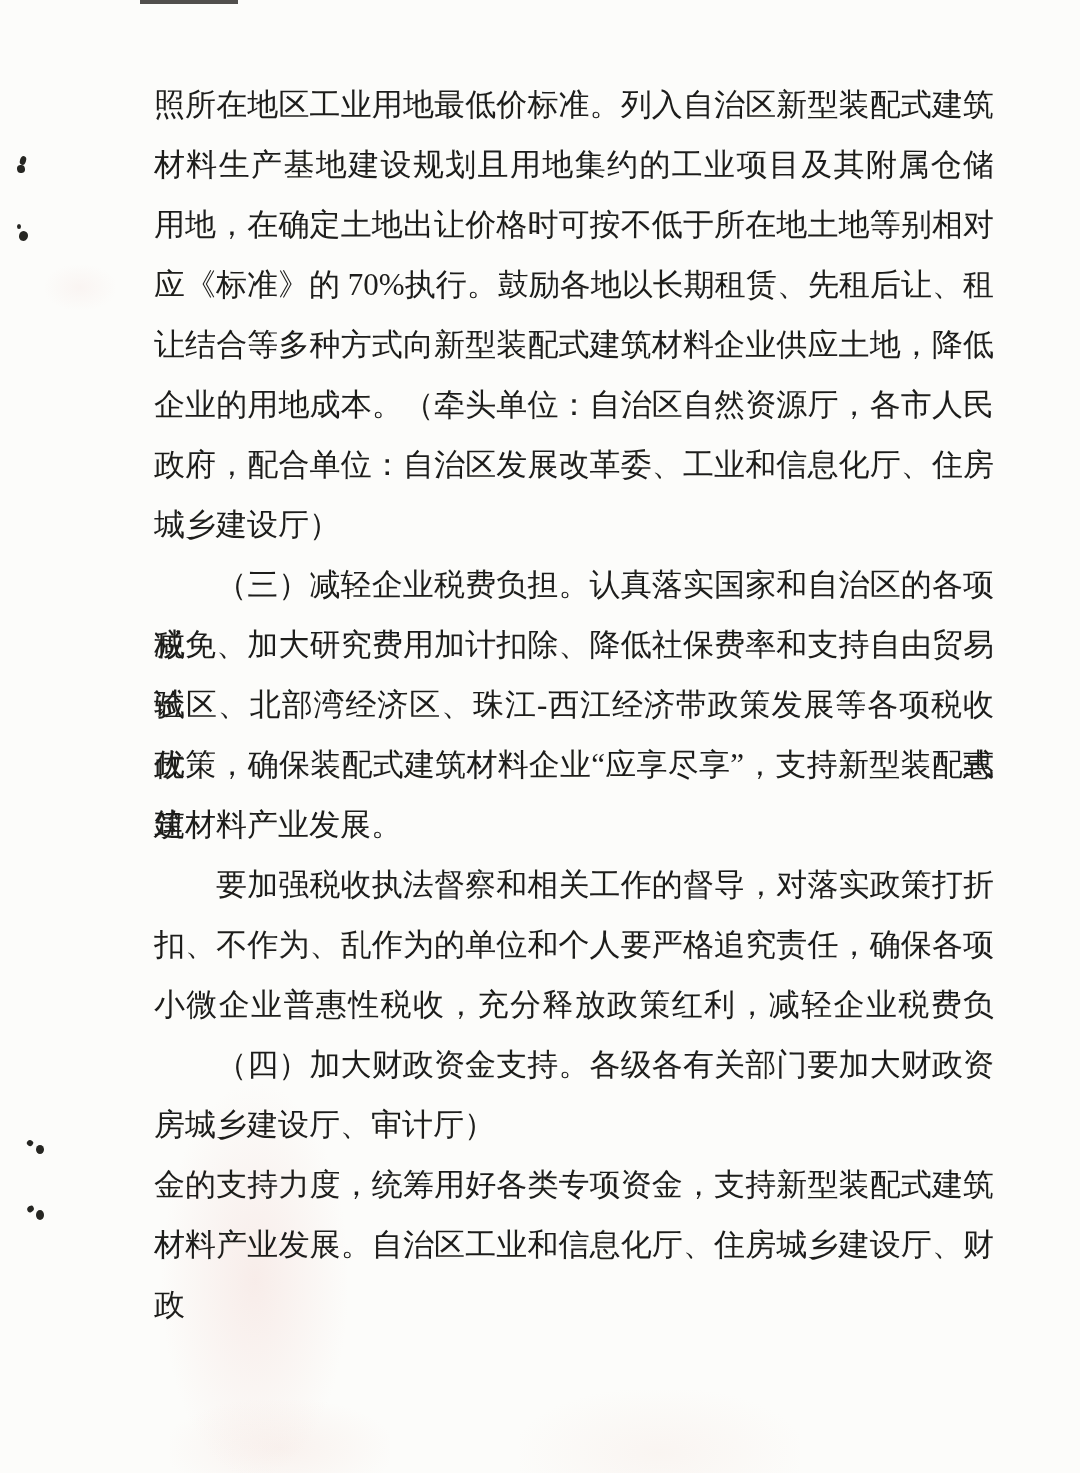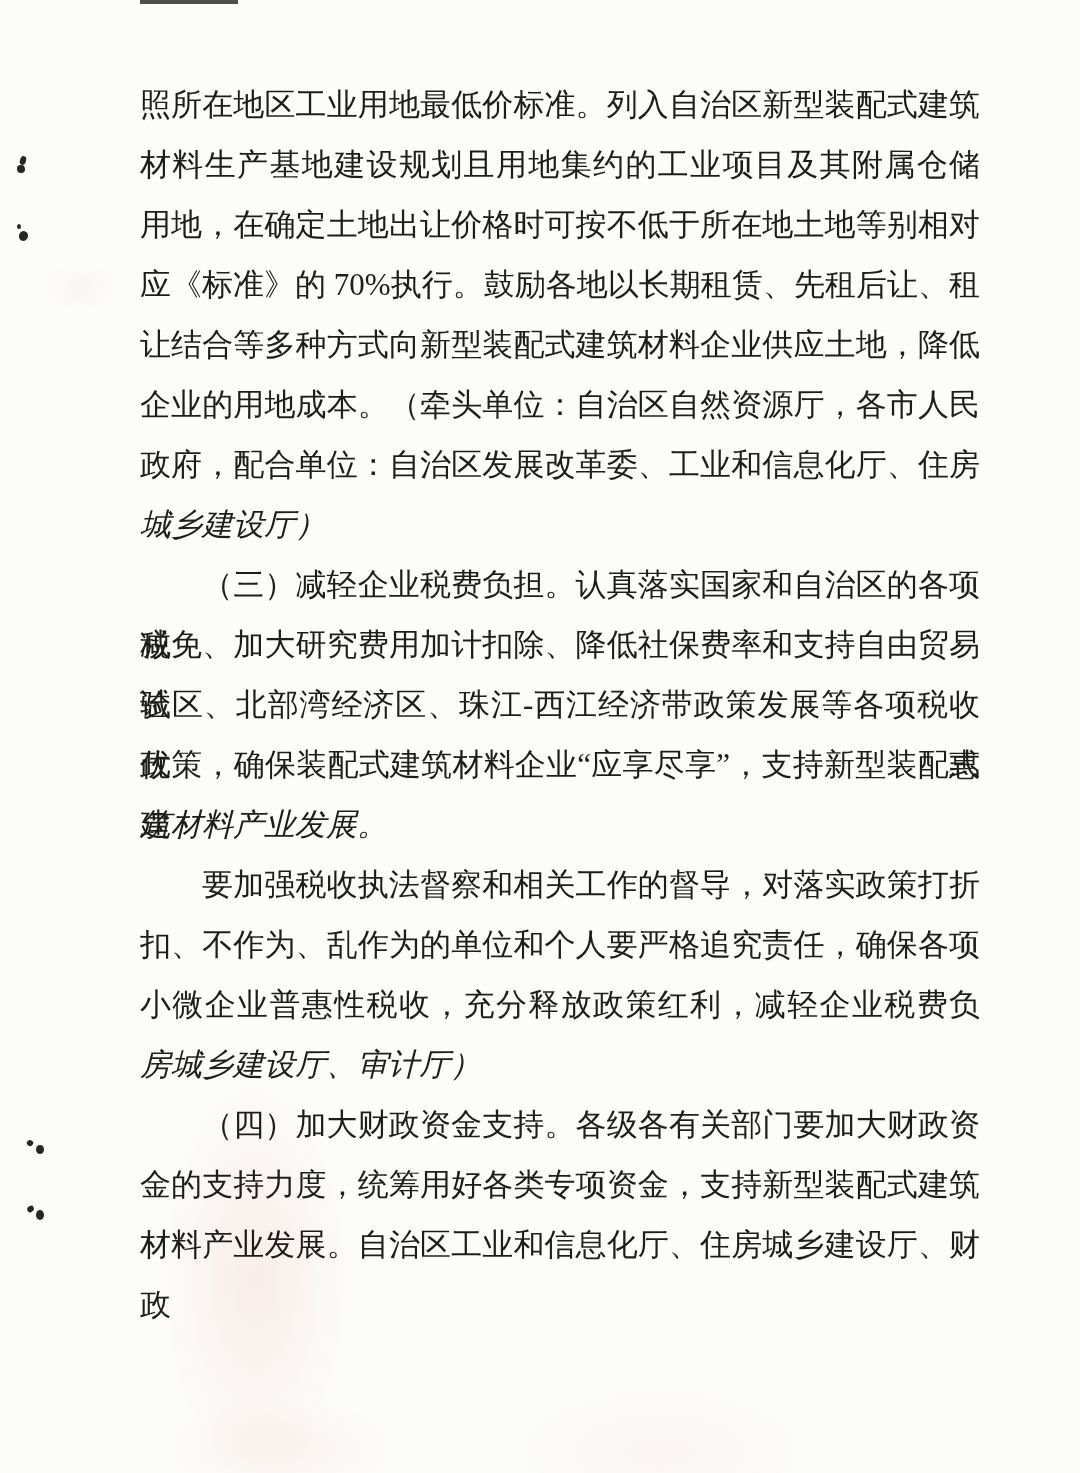--- a/index.html
+++ b/index.html
@@ -58,41 +58,40 @@
   .ink.a2 { left: 17px; top: 165px; width: 8px;  height: 8px;  transform: rotate(-12deg); }
   .ink.b1 { left: 17px; top: 224px; width: 4px;  height: 5px; }
   .ink.b2 { left: 19px; top: 231px; width: 9px;  height: 10px; transform: rotate(14deg); }
   .ink.c1 { left: 27px; top: 1140px; width: 6px; height: 6px;  transform: rotate(40deg); border-radius: 60% 40% 50% 50%; }
   .ink.c2 { left: 36px; top: 1145px; width: 8px; height: 9px; }
   .ink.d1 { left: 27px; top: 1206px; width: 7px; height: 6px;  transform: rotate(-28deg); border-radius: 60% 40% 55% 45%; }
   .ink.d2 { left: 36px; top: 1210px; width: 8px; height: 10px; }
   
   .text-block {
     position: absolute;
-    left: 140px;
+    left: 154px;
     top: 75px;
     width: 840px;
     color: #1d1d1b;
     font-size: 31px;
     line-height: 60px;
     letter-spacing: 0;
     text-rendering: optimizeLegibility;
   }
   .line {
     text-align: justify;
     text-align-last: justify;
     white-space: normal;
     height: 60px;
     overflow: visible;
   }
   .line.indent { text-indent: 2em; }
   .line.end {
     text-align-last: left;
     text-align: left;
-    font-style: italic;
   }
 </style>
 </head>
 <body style="background: rgb(252, 252, 250);">
 
 <div class="page">
 
   <div class="edge-artifact"></div>
   <div class="smudge s1"></div>
   <div class="smudge s2"></div>
@@ -118,19 +117,19 @@
       <div class="line">政府，配合单位：自治区发展改革委、工业和信息化厅、住房</div>
       <div class="line end">城乡建设厅）</div>
       <div class="line indent">（三）减轻企业税费负担。认真落实国家和自治区的各项税</div>
       <div class="line">减免、加大研究费用加计扣除、降低社保费率和支持自由贸易试</div>
       <div class="line">验区、北部湾经济区、珠江-西江经济带政策发展等各项税收优惠</div>
       <div class="line">政策，确保装配式建筑材料企业“应享尽享”，支持新型装配式建</div>
       <div class="line end">筑材料产业发展。</div>
       <div class="line indent">要加强税收执法督察和相关工作的督导，对落实政策打折</div>
       <div class="line">扣、不作为、乱作为的单位和个人要严格追究责任，确保各项</div>
       <div class="line">小微企业普惠性税收，充分释放政策红利，减轻企业税费负</div>
+      <div class="line indent">（四）加大财政资金支持。各级各有关部门要加大财政资</div>
       <div class="line end">房城乡建设厅、审计厅）</div>
-      <div class="line indent">（四）加大财政资金支持。各级各有关部门要加大财政资</div>
       <div class="line">金的支持力度，统筹用好各类专项资金，支持新型装配式建筑</div>
       <div class="line">材料产业发展。自治区工业和信息化厅、住房城乡建设厅、财政</div>
     </div>
 
 </div>
 
 </body></html>

